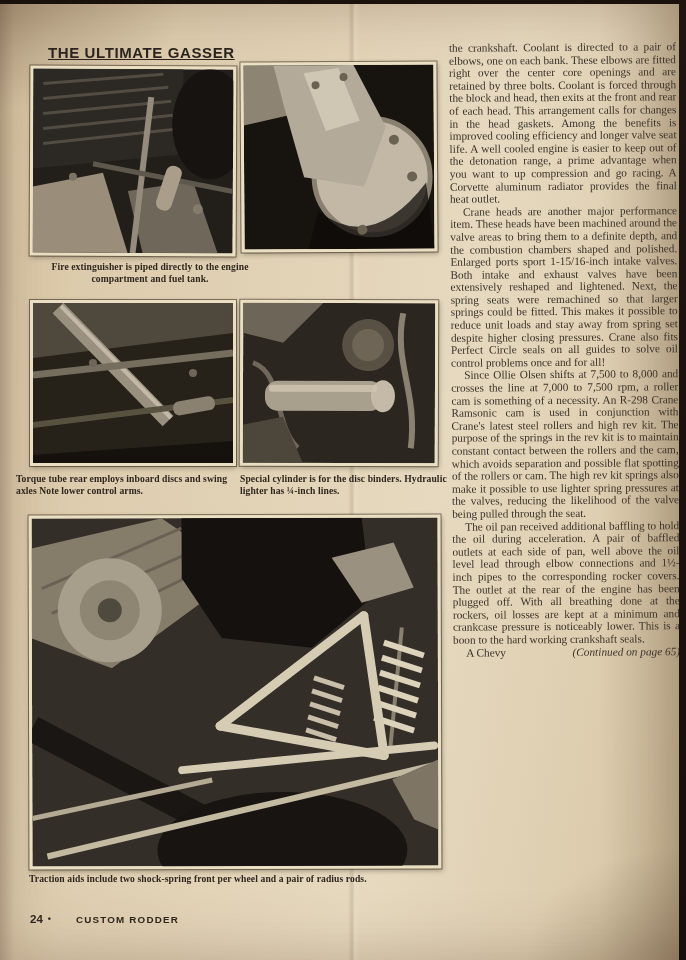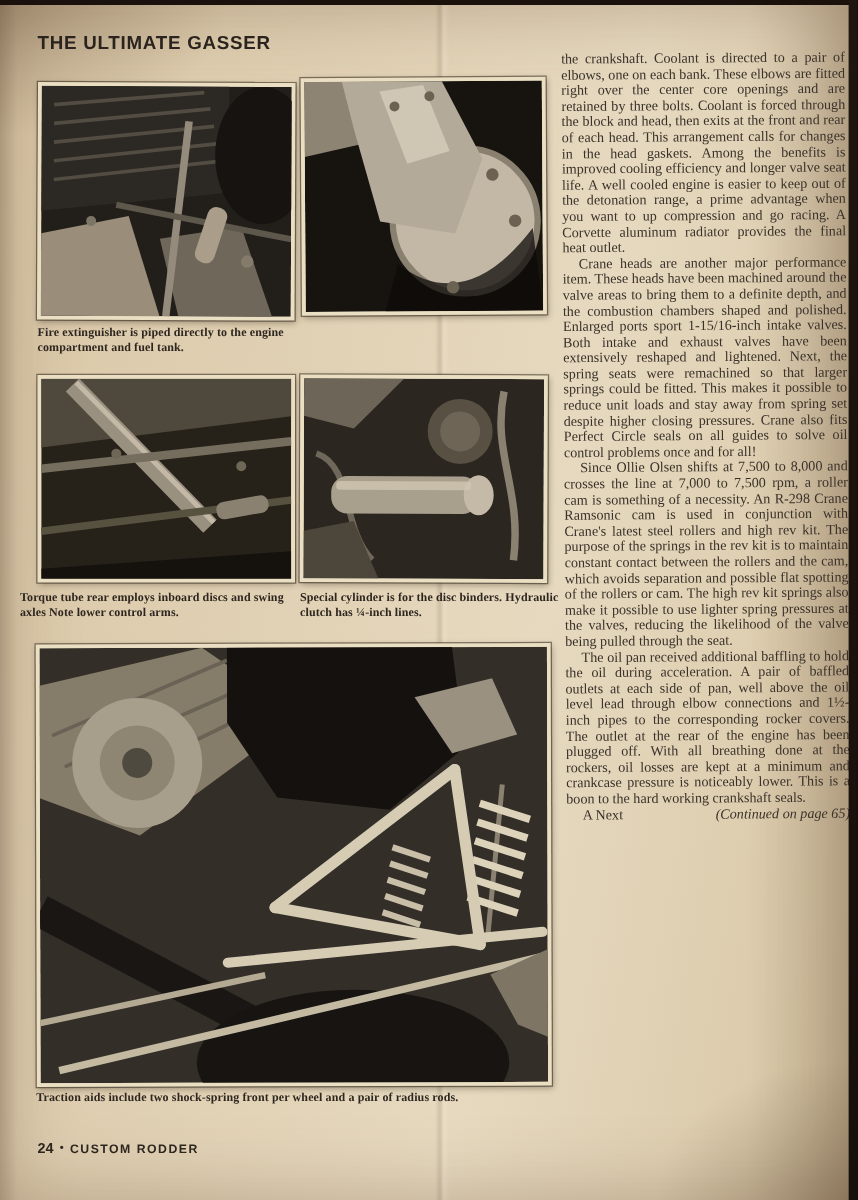--- a/index.html
+++ b/index.html
@@ -11,54 +11,54 @@
   .paper::before{content:"";position:absolute;inset:0;pointer-events:none;
      background:
        radial-gradient(ellipse 260px 150px at 0% 0%, rgba(82,58,36,.30), transparent 70%),
        radial-gradient(ellipse 220px 160px at 100% 100%, rgba(70,50,30,.28), transparent 70%),
        linear-gradient(90deg, rgba(60,42,26,.18) 0px, transparent 14px),
        linear-gradient(90deg, transparent 348px, rgba(96,72,48,.16) 352px, rgba(255,250,235,.14) 355px, transparent 360px),
        linear-gradient(90deg, transparent 88%, rgba(88,64,40,.20) 100%);}
   .edge-top{position:absolute;left:0;top:0;width:100%;height:4px;background:#1a110c;}
   .edge-right{position:absolute;right:0;top:0;width:7px;height:100%;background:linear-gradient(180deg,#20150f,#170f0b);}
 
-  .title{position:absolute;left:30px;top:22px;margin:0;
+  .title{position:absolute;left:30px;top:22px;margin:18px;
          font-family:"Liberation Sans",sans-serif;font-size:15px;font-weight:bold;
-         letter-spacing:.6px;color:#2b241e;}
+         letter-spacing:.6px;color:#2b241e;text-decoration:underline;}
 
   .photo{position:absolute;margin:0;background:#eadfc3;padding:3px;
          box-shadow:0 0 0 1px rgba(46,34,22,.55), 1px 2px 5px rgba(30,20,10,.35);}
   .photo svg{display:block;}
   .p1{left:30px;top:62px;transform:rotate(.25deg);}
   .p2{left:241px;top:58px;transform:rotate(-.35deg);}
   .p3{left:30px;top:296px;}
   .p4{left:240px;top:296px;transform:rotate(.2deg);}
   .p5{left:29px;top:511px;transform:rotate(-.15deg);}
 
   .caption{position:absolute;margin:0;font-weight:bold;font-size:9.6px;line-height:11.6px;
            color:#2e2720;letter-spacing:.1px;}
-  .c1{left:30px;top:257px;width:208px;}
+  .c1{left:46px;top:257px;width:208px;text-align:center;}
   .c2{left:241px;top:250px;width:202px;}
   .c3{left:16px;top:469px;width:212px;}
   .c4{left:240px;top:469px;width:208px;}
   .c5{left:29px;top:869px;width:414px;}
 
   .article{position:absolute;left:451px;top:37px;width:227px;
            font-size:11.3px;line-height:12.6px;color:#3a322a;text-align:justify;
            transform:rotate(-.4deg);}
   .article p{margin:0;}
   .article p.ind{text-indent:13px;}
   .closing{display:flex;justify-content:space-between;padding-left:13px;}
   .closing .cont{font-style:italic;}
 
   .footer{position:absolute;left:30px;top:905px;color:#2d261f;
           font-family:"Liberation Sans",sans-serif;font-weight:bold;}
   .footer .pnum{font-size:11.5px;text-align:right;}
   .footer .bullet{font-size:9px;margin:0 5px;vertical-align:1px;}
-  .footer .mag{font-size:9.8px;letter-spacing:1.2px;}
+  .footer .mag{font-size:9.8px;letter-spacing:1.2px;margin-left:20px;}
 </style>
 </head>
 <body>
 
 <div class="scan">
   <div class="paper">
 
     <h1 class="title">THE ULTIMATE GASSER</h1>
 
     <figure class="photo p1">
@@ -126,21 +126,21 @@
         <path d="M160,10 C150,60 175,88 168,145" stroke="#8a8171" stroke-width="6" fill="none"></path>
         <path d="M10,60 C40,70 30,120 55,145" stroke="#6f6759" stroke-width="5" fill="none"></path>
         <rect x="22" y="78" width="118" height="30" rx="13" fill="#a99f8d"></rect>
         <ellipse cx="140" cy="93" rx="12" ry="16" fill="#c4baa7"></ellipse>
         <rect x="26" y="82" width="108" height="7" rx="3" fill="#cfc5b1" opacity=".8"></rect>
         <polygon points="0,122 40,114 60,160 0,160" fill="#4c463b"></polygon>
       </svg>
     </figure>
 
     <p class="caption c3">Torque tube rear employs inboard discs and swing axles Note lower control arms.</p>
-    <p class="caption c4">Special cylinder is for the disc binders. Hydraulic clutch has ¼-inch lines.</p>
+    <p class="caption c4">Special cylinder is for the disc binders. Hydraulic lighter has ¼-inch lines.</p>
 
     <figure class="photo p5">
       <svg width="406" height="348" viewBox="0 0 406 348">
         <rect width="406" height="348" fill="#332e27"></rect>
         <polygon points="0,30 130,0 210,55 80,150 0,120" fill="#867c6a"></polygon>
         <g stroke="#6a6254" stroke-width="3">
           <line x1="20" y1="95" x2="180" y2="25"></line>
             <line x1="40" y1="115" x2="195" y2="40"></line>
           <line x1="10" y1="70" x2="150" y2="10"></line>
         </g>
@@ -182,21 +182,21 @@
     </figure>
 
     <p class="caption c5">Traction aids include two shock-spring front per wheel and a pair of radius rods.</p>
 
     <div class="article">
       <p>the crankshaft. Coolant is directed to a pair of elbows, one on each bank. These elbows are fitted right over the center core openings and are retained by three bolts. Coolant is forced through the block and head, then exits at the front and rear of each head. This arrangement calls for changes in the head gaskets. Among the benefits is improved cooling efficiency and longer valve seat life. A well cooled engine is easier to keep out of the detonation range, a prime advantage when you want to up compression and go racing. A Corvette aluminum radiator provides the final heat outlet.</p>
       <p class="ind">Crane heads are another major performance item. These heads have been machined around the valve areas to bring them to a definite depth, and the combustion chambers shaped and polished. Enlarged ports sport 1-15/16-inch intake valves. Both intake and exhaust valves have been extensively reshaped and lightened. Next, the spring seats were remachined so that larger springs could be fitted. This makes it possible to reduce unit loads and stay away from spring set despite higher closing pressures. Crane also fits Perfect Circle seals on all guides to solve oil control problems once and for all!</p>
       <p class="ind">Since Ollie Olsen shifts at 7,500 to 8,000 and crosses the line at 7,000 to 7,500 rpm, a roller cam is something of a necessity. An R-298 Crane Ramsonic cam is used in conjunction with Crane's latest steel rollers and high rev kit. The purpose of the springs in the rev kit is to maintain constant contact between the rollers and the cam, which avoids separation and possible flat spotting of the rollers or cam. The high rev kit springs also make it possible to use lighter spring pressures at the valves, reducing the likelihood of the valve being pulled through the seat.</p>
       <p class="ind">The oil pan received additional baffling to hold the oil during acceleration. A pair of baffled outlets at each side of pan, well above the oil level lead through elbow connections and 1½-inch pipes to the corresponding rocker covers. The outlet at the rear of the engine has been plugged off. With all breathing done at the rockers, oil losses are kept at a minimum and crankcase pressure is noticeably lower. This is a boon to the hard working crankshaft seals.</p>
       <div class="closing">
-        <span>A Next</span>
+        <span>A Chevy</span>
         <span class="cont">(Continued on page 65)</span>
       </div>
     </div>
 
     <div class="footer">
       <span class="pnum">24</span><span class="bullet">•</span><span class="mag">CUSTOM RODDER</span>
     </div>
 
   </div>
   <div class="edge-top"></div>

